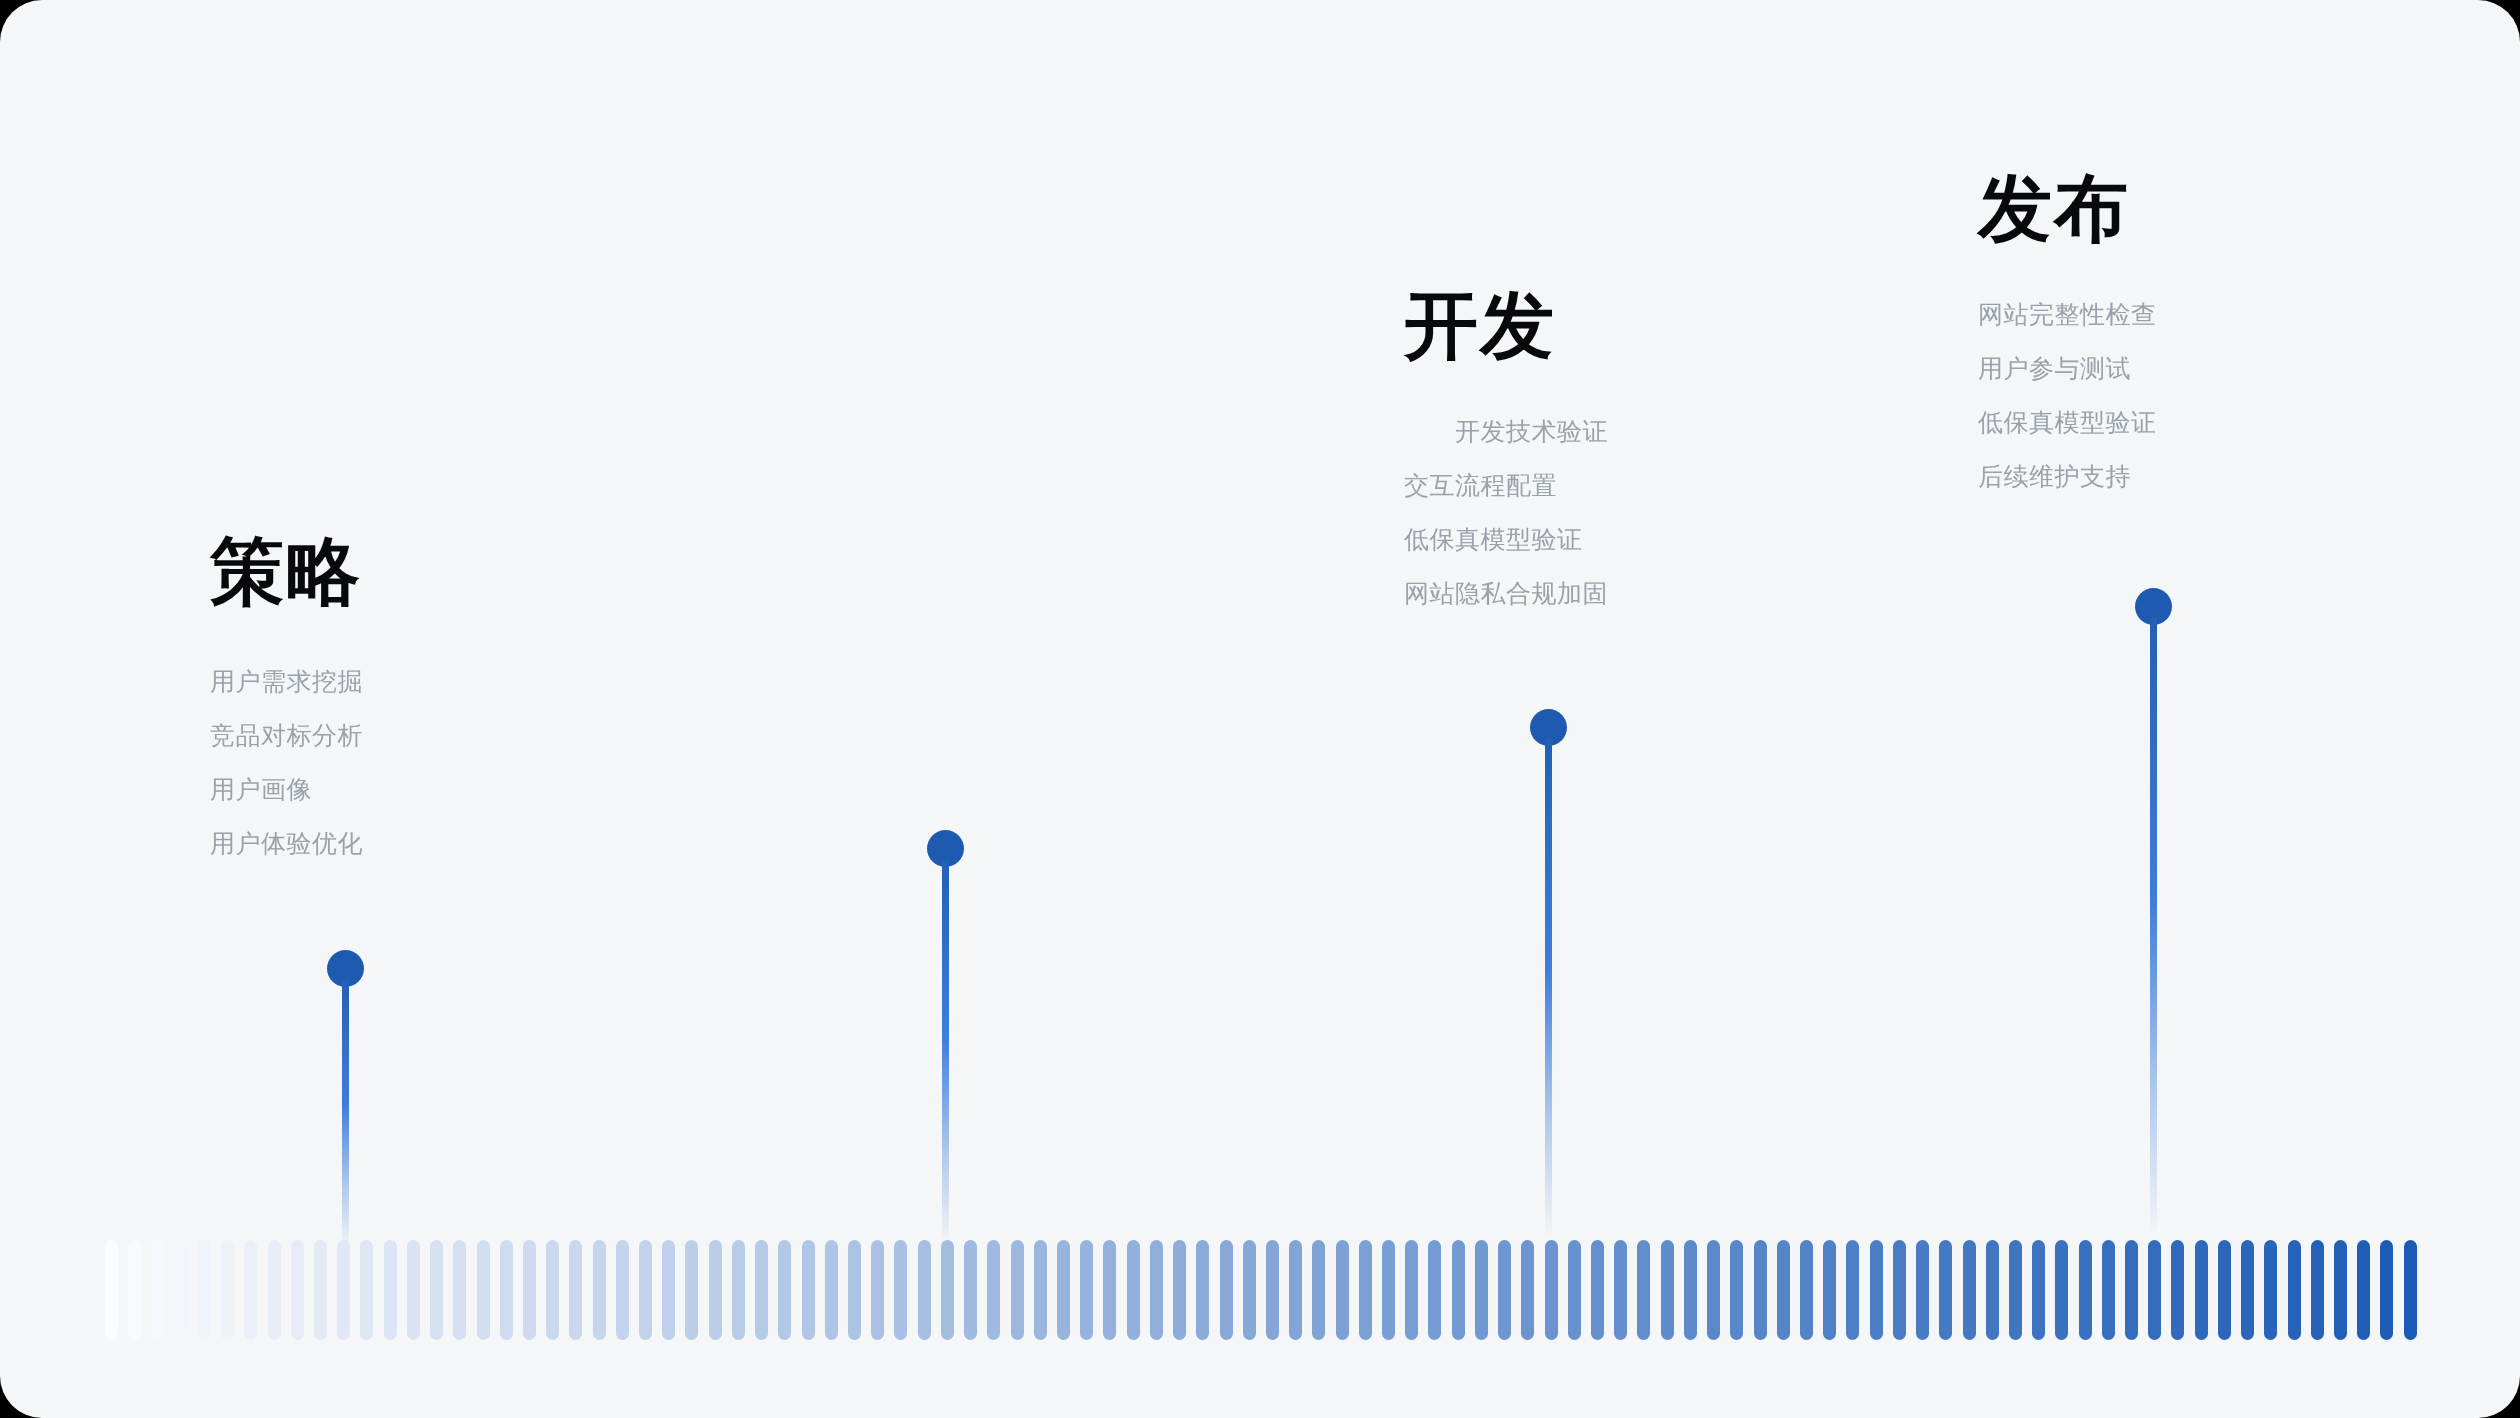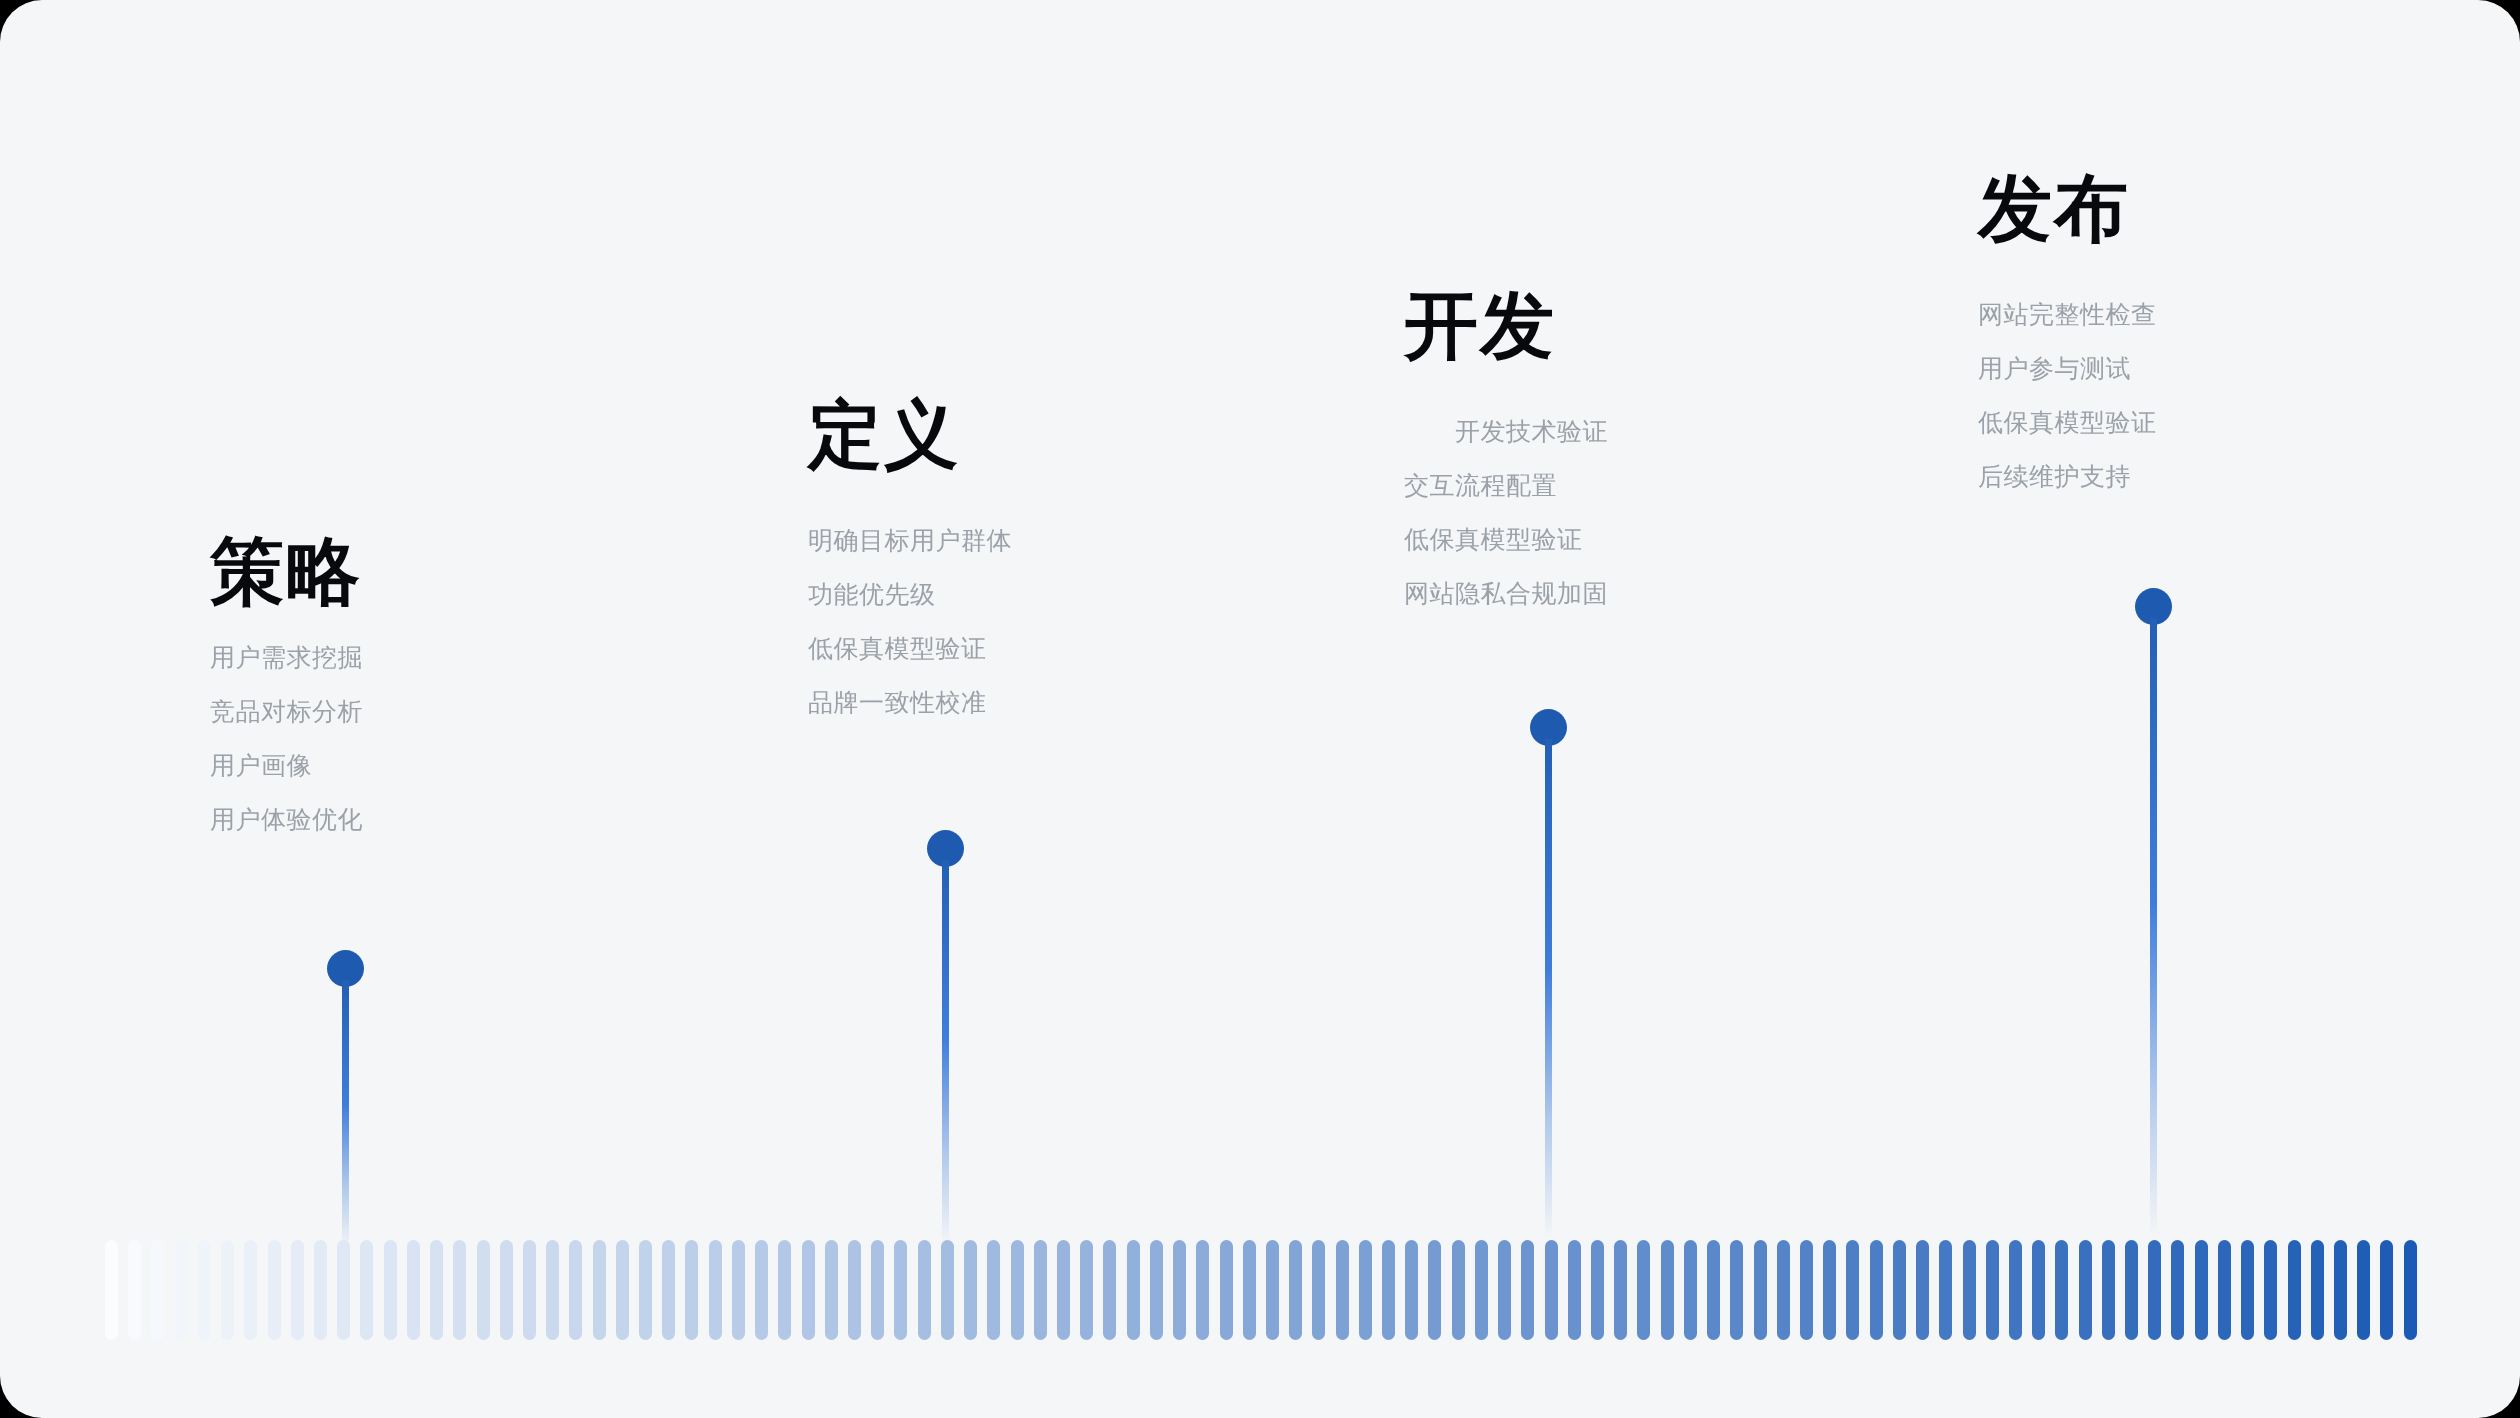--- a/index.html
+++ b/index.html
@@ -39,37 +39,28 @@
 </head>
 <body>
 
 <div class="card">
 
   <div class="header">
   </div>
 
   <div class="stage" id="stage-0" style="left:210px;top:535px;">
     <div class="title">策略</div>
-    <ul class="items" style="margin-top:36px;">
+    <ul class="items" style="margin-top:60px;">
       <li>用户需求挖掘</li>
       <li>竞品对标分析</li>
       <li>用户画像</li>
       <li>用户体验优化</li>
     </ul>
   </div>
 
-  <div class="stage" id="stage-1" style="left:808px;top:398px;">
-    <div class="title">定义</div>
-    <ul class="items" style="margin-top:56px;">
-      <li>明确目标用户群体</li>
-      <li>功能优先级</li>
-      <li>低保真模型验证</li>
-      <li>品牌一致性校准</li>
-    </ul>
-  </div>
 
   <div class="stage" id="stage-2" style="left:1404px;top:289px;">
     <div class="title">开发</div>
     <ul class="items" style="margin-top:56px;">
       <li>开发技术验证</li>
       <li>交互流程配置</li>
       <li>低保真模型验证</li>
       <li>网站隐私合规加固</li>
     </ul>
   </div>

